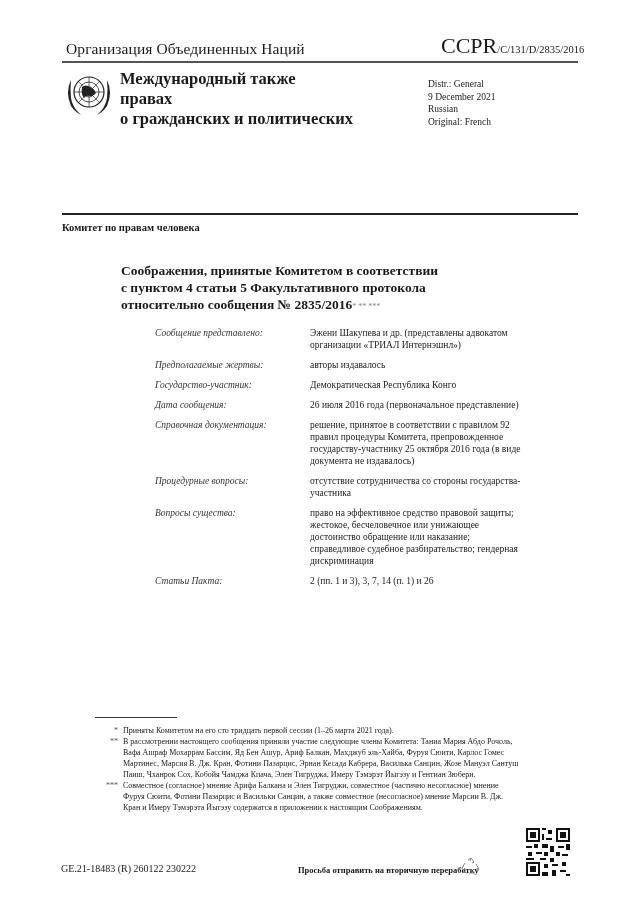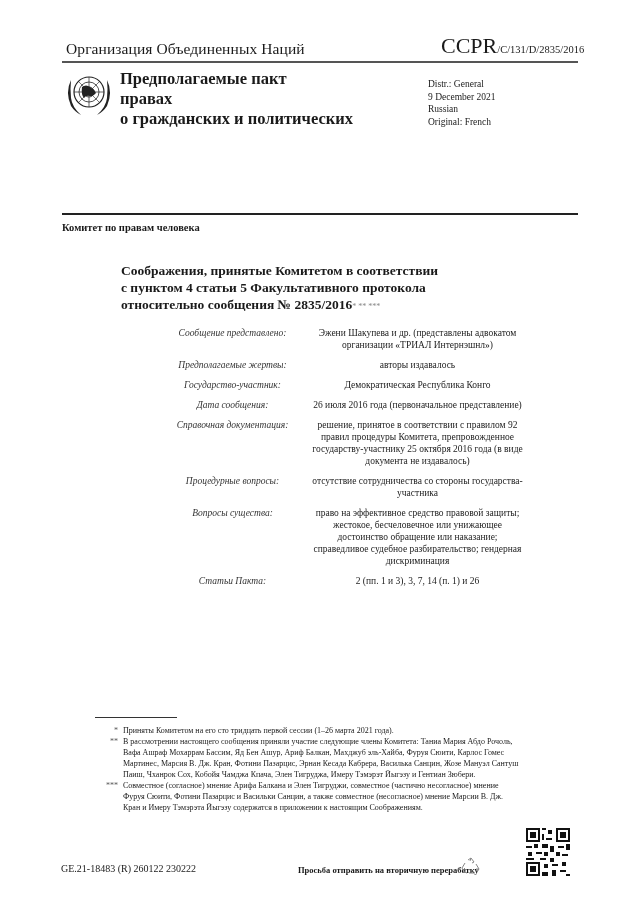--- a/index.html
+++ b/index.html
@@ -11,21 +11,21 @@
     .symbol .ref { font-size: 10.5px; }
     .rule-top { left: 62px; top: 61px; width: 516px; height: 2px; background: #555; }
     .logo { left: 64px; top: 68px; width: 50px; height: 52px; }
     .title { left: 120px; top: 69px; font-size: 16.5px; font-weight: bold; line-height: 20px; }
     .distr { left: 428px; top: 78px; font-size: 9.5px; line-height: 12.5px; }
     .rule-mid { left: 62px; top: 213px; width: 516px; height: 2px; background: #222; }
     .committee { left: 62px; top: 222px; font-size: 10.5px; font-weight: bold; }
     .views-title { left: 121px; top: 262px; font-size: 13.5px; font-weight: bold; line-height: 17px; }
     .views-title .stars { font-size: 8px; font-weight: normal; color: #888; }
     .meta { left: 155px; top: 327px; width: 400px; font-size: 9.5px; line-height: 12px; }
-    .meta-row { display: flex; margin-bottom: 8px; text-align: center; }
+    .meta-row { display: flex; margin-bottom: 8px; }
     .meta-key { width: 155px; flex: none; font-style: italic; color: #333; }
     .meta-val { width: 215px; color: #222; }
     .fn-rule { left: 95px; top: 717px; width: 82px; height: 1px; background: #333; }
     .footnotes { left: 90px; top: 725px; width: 430px; font-size: 8px; line-height: 11px; }
     .fn { display: flex; margin-bottom: 0px; }
     .fn-mark { width: 28px; flex: none; text-align: right; padding-right: 5px; color: #555; }
     .fn-text { flex: 1; }
     .footer-id { left: 61px; top: 863px; font-size: 10px; }
     .recycle-text { left: 262px; top: 865px; font-size: 8.5px; font-weight: bold; padding-left: 36px; }
     .recycle-icon { left: 460px; top: 856px; width: 22px; height: 22px; }
@@ -51,21 +51,21 @@
     </g>
     <path d="M18 19 q4 -3 8 0 q4 2 6 6 q-3 4 -6 3 q-4 -1 -6 2 q-3 -3 -2 -11z" fill="#222"></path>
     <g fill="#222">
       <path d="M7 12 q-6 12 0 26 q4 6 10 9 q-9 -8 -10 -17 q-1 -9 0 -18z"></path>
       <path d="M43 12 q6 12 0 26 q-4 6 -10 9 q9 -8 10 -17 q1 -9 0 -18z"></path>
     </g>
   </svg>
 </div>
 
 <div class="abs title">
-  <div>Предполагаемые пакт</div>
+  <div>Международный также</div>
   <div>правах</div>
   <div>о гражданских и политических</div>
 </div>
 
 <div class="abs distr">
   <div>Distr.: General</div>
   <div>9 December 2021</div>
   <div>Russian</div>
   <div>Original: French</div>
 </div>

